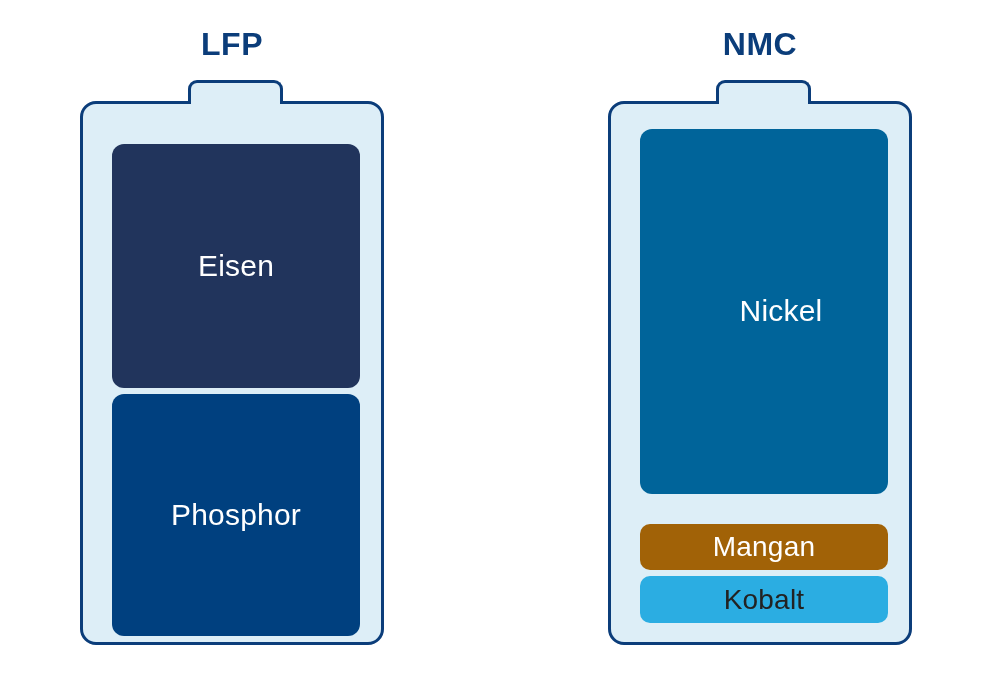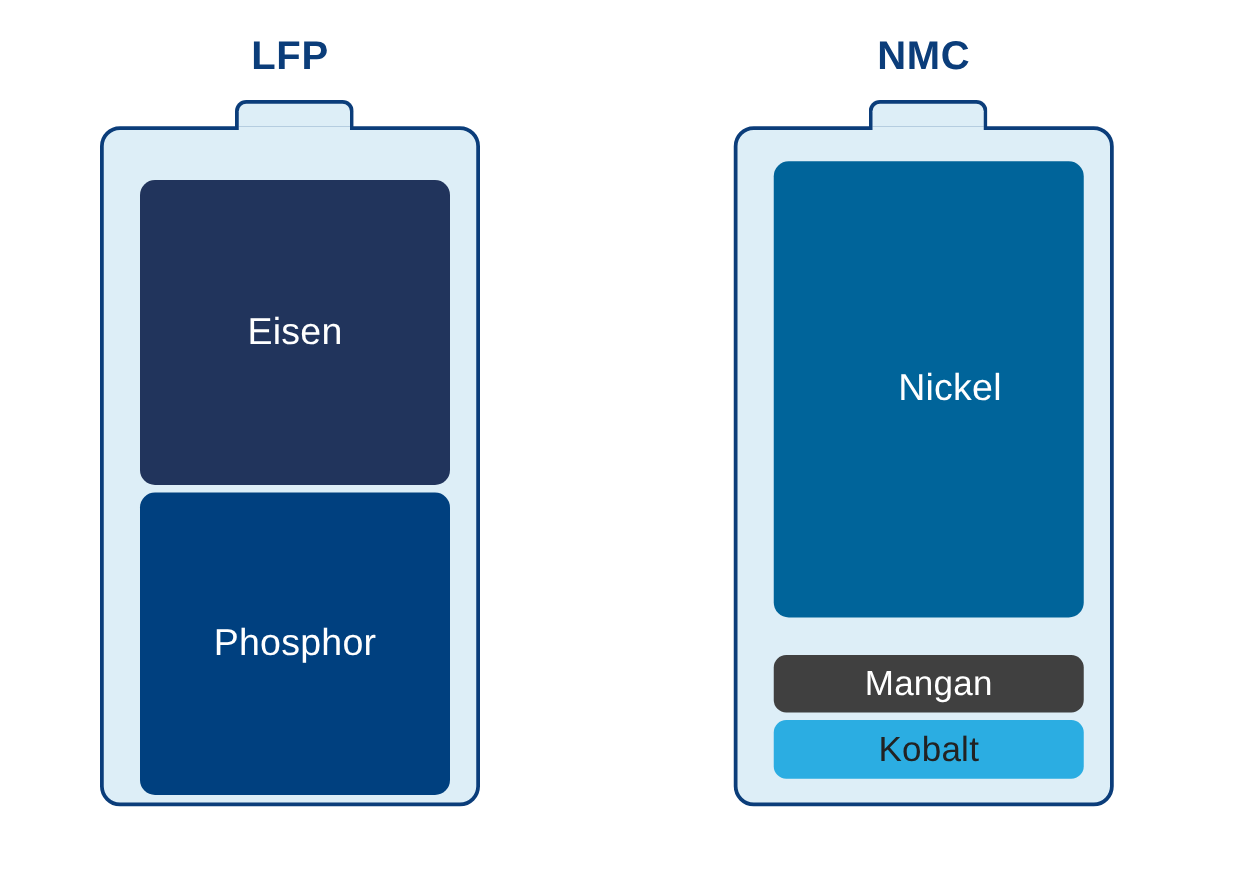--- a/index.html
+++ b/index.html
@@ -116,37 +116,37 @@
         <span>Eisen</span>
       </div>
 
       <div class="segment" style="background:#00407f; color:#ffffff; flex:242 0 0;text-align:center;">
         <span>Phosphor</span>
       </div>
 
     </div>
   </div>
 
-  <div class="battery-group" style="left:587px; width:304px;">
+  <div class="battery-group" style="left:608px; width:304px;">
 
     <div class="battery-title">NMC</div>
 
     <div class="battery-terminal" style="left:108px; top:80px; width:95px;"></div>
 
     <div class="battery-shell" style="left:0px; top:101px; width:304px; height:544px;"></div>
 
     <div class="terminal-joint" style="left:111px; top:101px; width:89px;"></div>
 
     <div class="segment-stack" style="left:32px; top:129px; width:248px; height:494px; gap:6px;">
 
       <div class="segment" style="background:#00649a; color:#ffffff; flex:384 0 0;padding-left:34px;">
         <span>Nickel</span>
       </div>
 
-      <div class="segment small" style="background:#404040; color:#ffffff; flex:49 0 0;margin-top:24px;">
+      <div class="segment small" style="background:#a16207; color:#ffffff; flex:49 0 0;margin-top:24px;">
         <span>Mangan</span>
       </div>
 
       <div class="segment small dark-label" style="background:#2bade2; color:#222222; flex:49 0 0;">
         <span>Kobalt</span>
       </div>
 
     </div>
   </div>
 

